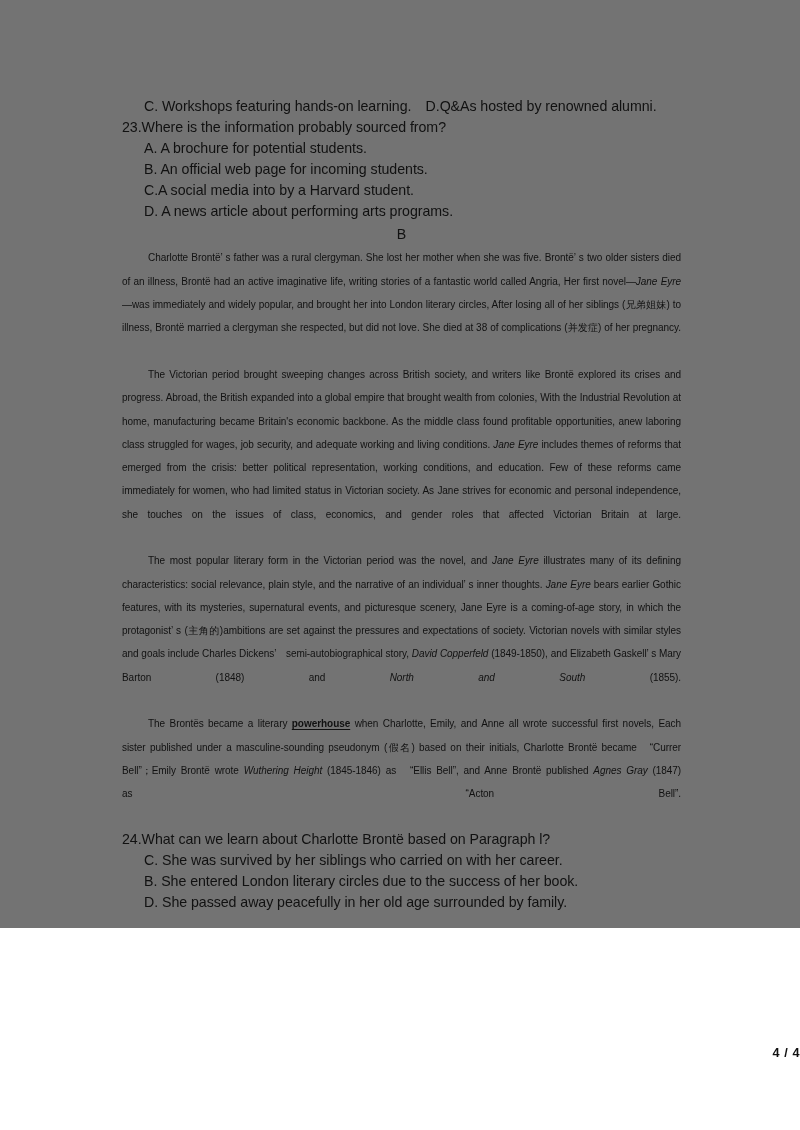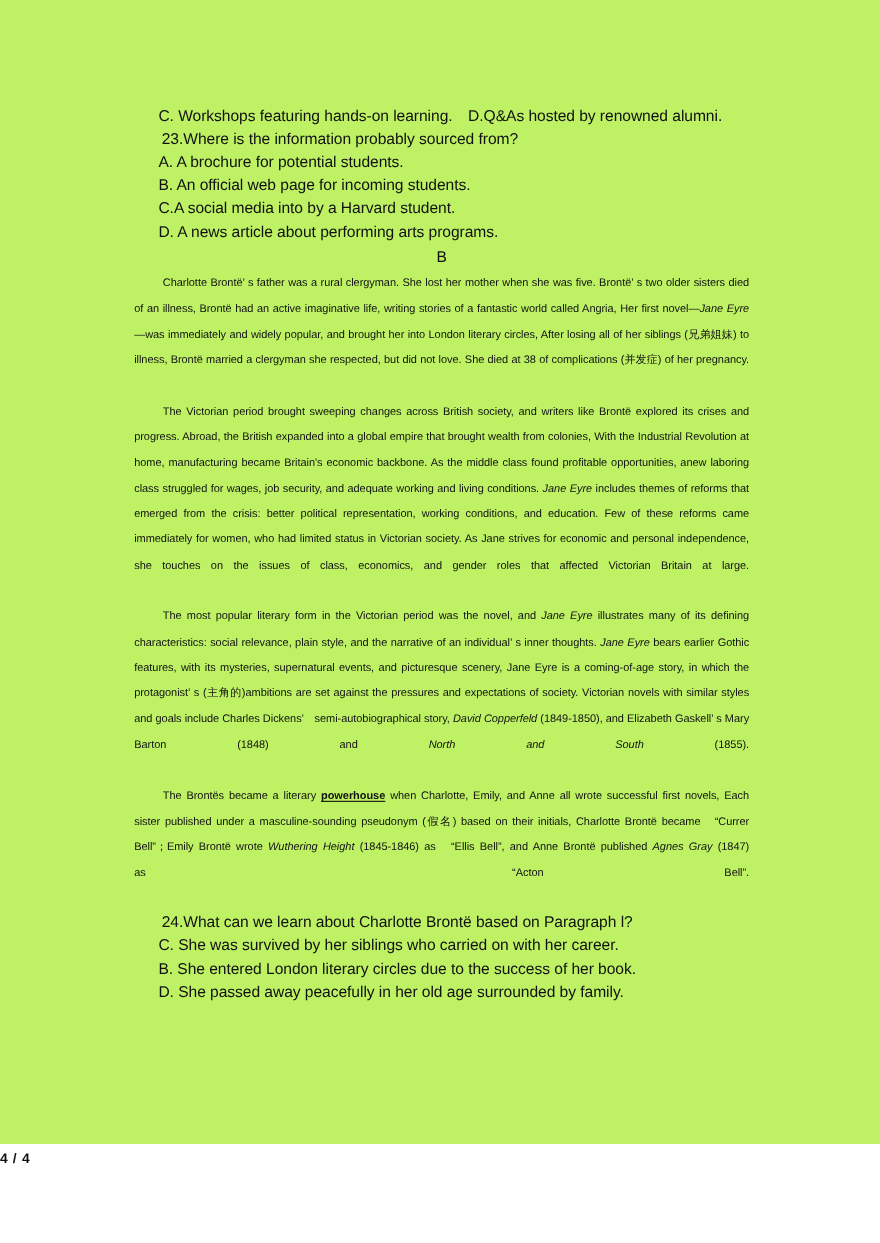--- a/index.html
+++ b/index.html
@@ -14,22 +14,22 @@
     color: #111111;
     position: relative;
     overflow: hidden;
   }
 
   .page {
     position: absolute;
     left: 0;
     top: 0;
     width: 800px;
-    height: 1040px;
-    background: #bef264;
+    height: 928px;
+    background: #737373;
     text-decoration: underline;
   }
 
   
   .content {
     position: absolute;
     left: 122px;
     top: 96px;
     width: 559px;
   }
@@ -40,21 +40,20 @@
     white-space: nowrap;
     letter-spacing: -0.05px;
   }
 
   
   .opt {
     padding-left: 22px;
   }
   .qnum {
     padding-left: 0;
-    margin-left: 25px;
   }
 
   
   .section-letter {
     text-align: center;
     font-size: 14.2px;
     line-height: 23px;
     padding-top: 2px;
   }
 
@@ -81,21 +80,21 @@
     font-weight: bold;
     text-decoration: underline;
     text-underline-offset: 2px;
   }
 
   .footer {
     position: absolute;
     left: 0;
     top: 1046px;
     width: 800px;
-    text-align: left;
+    text-align: right;
     font-size: 12.6px;
     font-weight: bold;
     letter-spacing: 0.6px;
   }
 </style>
 </head>
 <body>
 
 <div class="page">
 

